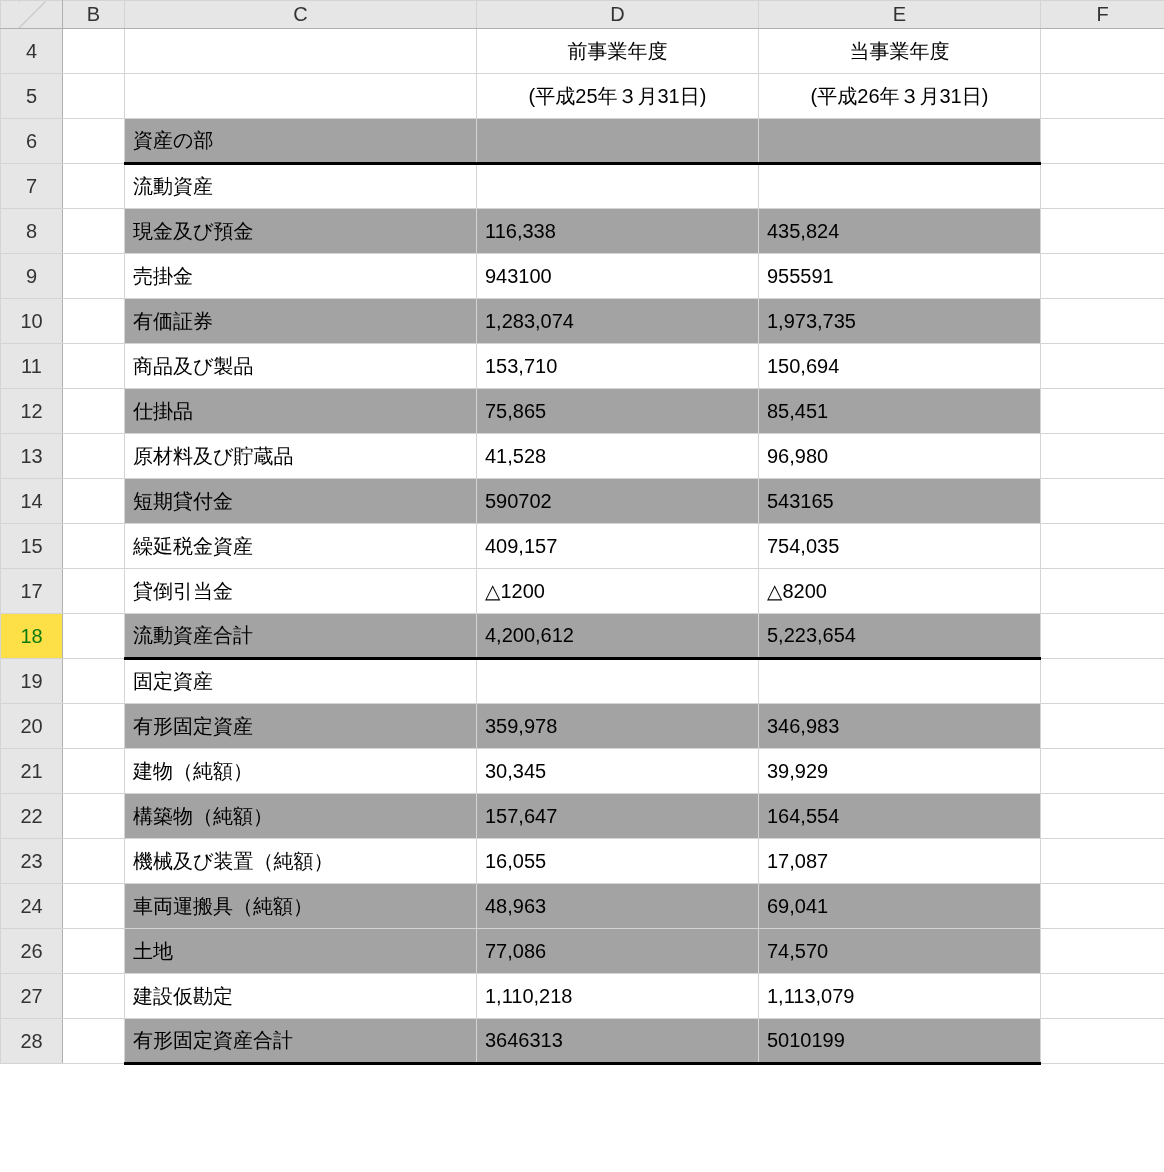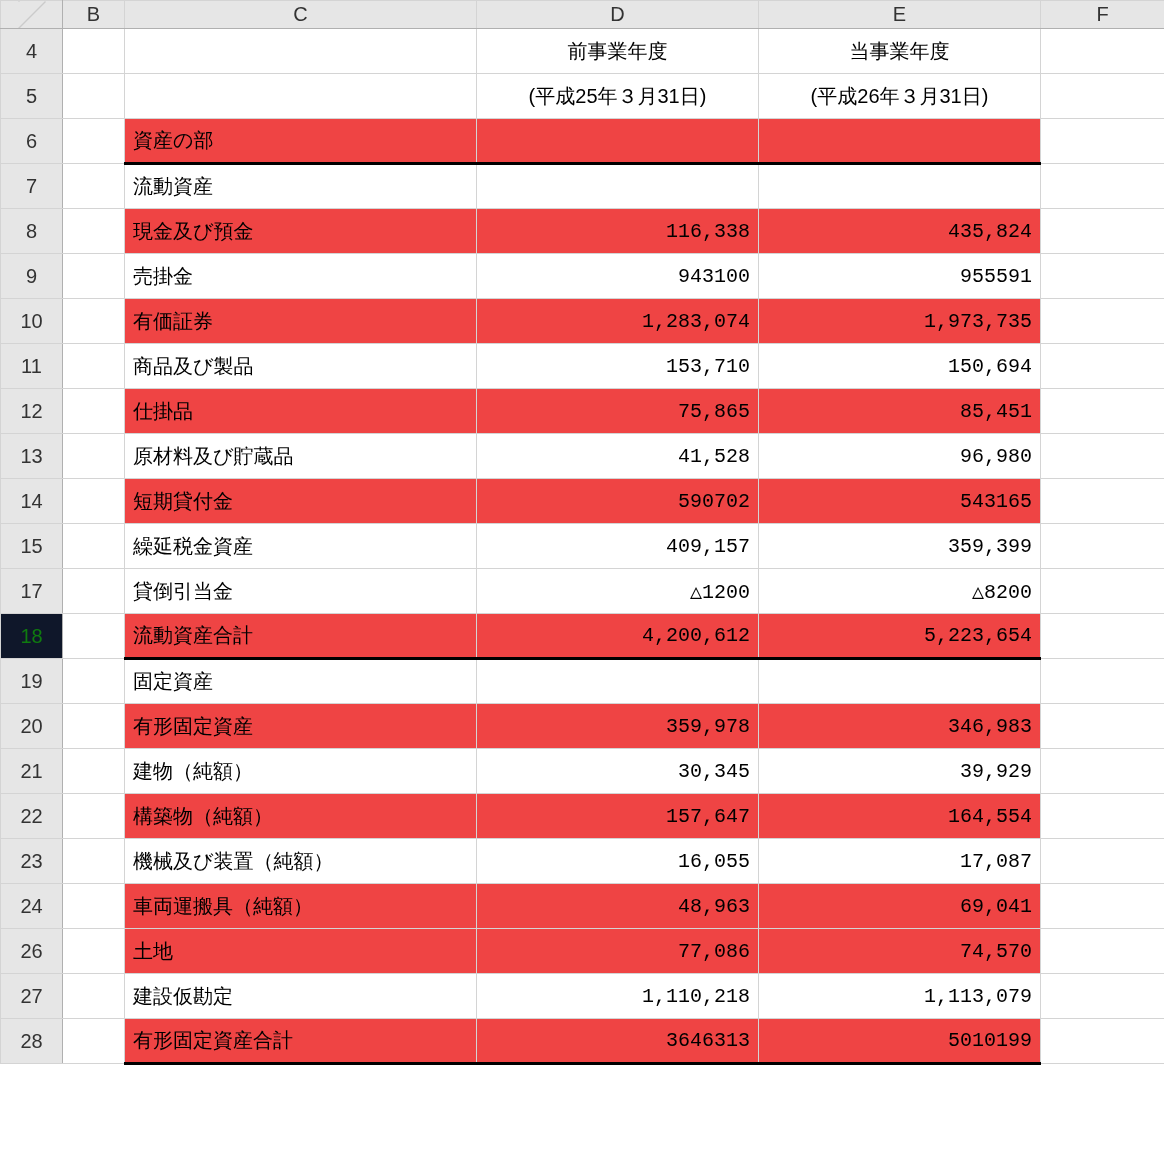--- a/index.html
+++ b/index.html
@@ -41,33 +41,33 @@
     border-bottom: 1px solid #b0b0b0;
   }
   .row-hdr {
     background: #e6e6e6;
     text-align: center;
     font-weight: normal;
     color: #333;
     border-right: 1px solid #b0b0b0;
   }
   .row-hdr.selected {
-    background: #0f172a;
+    background: #fde047;
     color: #0f7b0f;
   }
   .cell {
     background: #fff;
     padding: 0 8px;
   }
   .cell.shaded {
-    background: #ef4444;
+    background: #a3a3a3;
     margin-top: 48px;
   }
   .txt { text-align: left; }
-  .num { text-align: right; font-family: Liberation Mono, monospace; }
+  .num { text-align: left; }
   .ctr { text-align: center; margin-top: 44px; }
   .thick-bottom { border-bottom: 3px solid #000; }
   .col-A { width: 62px; }
   .col-B { width: 62px; }
   .col-C { width: 352px; }
   .col-D { width: 282px; }
   .col-E { width: 282px; }
   .col-F { width: 124px; }
   .hdr-row td, .hdr-row th { height: 28px; }
 </style>
@@ -181,21 +181,21 @@
     <td class="cell shaded txt">短期貸付金</td>
     <td class="cell shaded num">590702</td>
     <td class="cell shaded num">543165</td>
     <td class="cell"></td>
   </tr>
   <tr>
     <th class="row-hdr">15</th>
     <td class="cell"></td>
     <td class="cell txt">繰延税金資産</td>
     <td class="cell num">409,157</td>
-    <td class="cell num">359,399</td>
+    <td class="cell num">754,035</td>
     <td class="cell"></td>
   </tr>
   <tr>
     <th class="row-hdr">17</th>
     <td class="cell"></td>
     <td class="cell txt">貸倒引当金</td>
     <td class="cell num">△1200</td>
     <td class="cell num">△8200</td>
     <td class="cell"></td>
   </tr>

